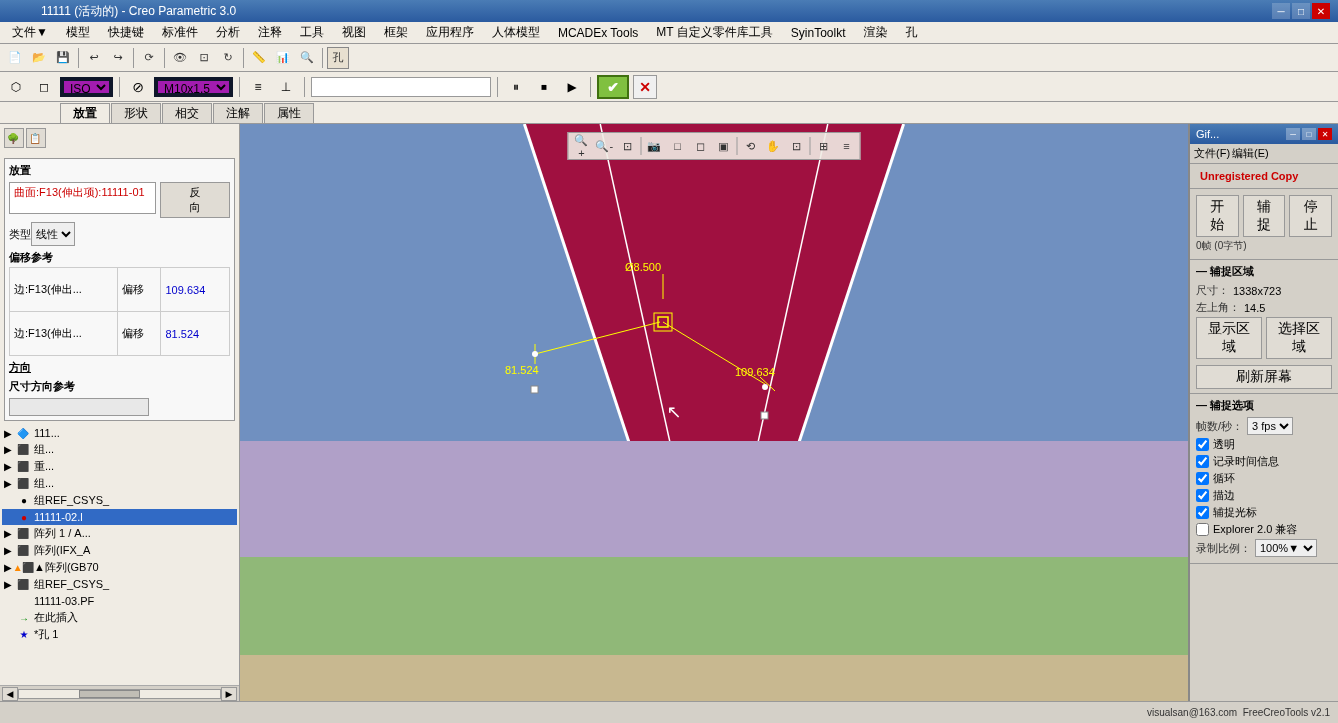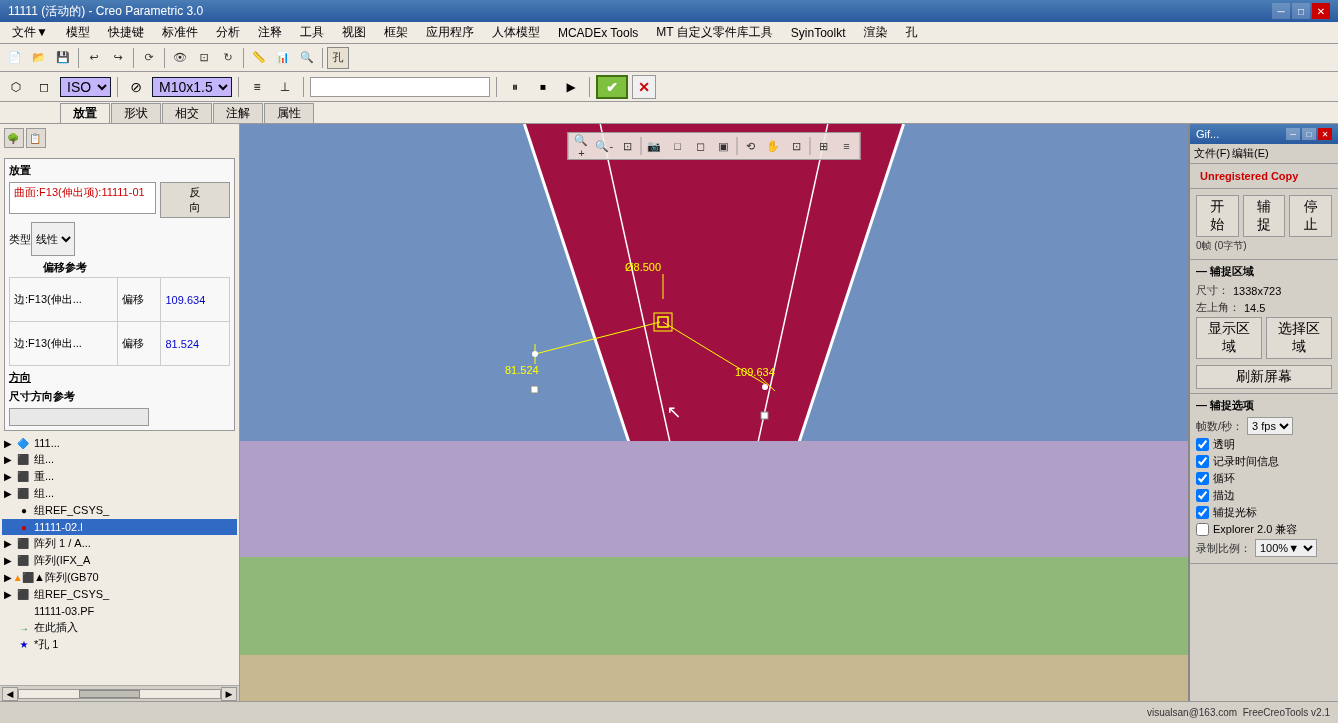--- a/index.html
+++ b/index.html
@@ -68,23 +68,23 @@
     .tb2-btn {
       width: 24px; height: 24px;
       border: 1px solid transparent;
       background: transparent;
       cursor: pointer;
       display: flex; align-items: center; justify-content: center;
       font-size: 12px;
     }
     .tb2-select {
       height: 20px;
-      border: 1px solid #0f172a;
-      background: #c4b5fd;
-      font-size: 14px;
+      border: 4px solid #0f172a;
+      background: #a21caf;
+      font-size: 12px;
       padding: 0 2px;
     }
     .tb2-input {
       height: 20px;
       border: 1px solid #999;
       background: white;
       font-size: 11px;
       padding: 0 4px;
       width: 140px;
     }
@@ -169,25 +169,25 @@
     .reverse-btn {
       float: right;
       padding: 2px 24px;
       border: 1px solid #999;
       background: #e0dcd4;
       cursor: pointer;
       font-size: 11px;
     }
     .type-row { display: flex; align-items: center; gap: 0; margin: 4px 0; }
     .type-label { font-size: 11px; }
-    .type-select { height: 34px; border: 1px solid #999; font-size: 11px; }
+    .type-select { height: 24px; border: 1px solid #999; font-size: 11px; }
 
     
     .offset-section { margin: 4px 0; }
-    .offset-title { font-size: 11px; font-weight: bold; margin-bottom: 2px; margin-left: 34px; }
+    .offset-title { font-size: 11px; font-weight: bold; margin-bottom: 2px; }
     .offset-table { width: 100%; border-collapse: collapse; font-size: 11px; }
     .offset-table td { padding: 14px 4px; border: 1px solid #ccc; }
     .offset-table .num { color: #00c; }
 
     .direction-row { margin: 4px 0; font-size: 11px; font-weight: bold; text-decoration: underline; }
     .dim-ref-row { margin: 4px 0; font-size: 11px; font-weight: bold; }
     .dim-ref-input { width: 140px; height: 18px; border: 1px solid #999; background: #e8e8e8; }
 
     
     #model-tree {
@@ -344,21 +344,21 @@
       border: 1px solid #999;
       display: flex; align-items: center; justify-content: center;
       font-size: 9px;
       cursor: pointer;
     }
   </style>
 </head>
 <body>
 
 <div id="titlebar">
-  <div style="flex:1; font-size:12px;">11111 (活动的) - Creo Parametric 3.0</div>
+  <div style="flex:1; font-size:12px;margin-left:33px;">11111 (活动的) - Creo Parametric 3.0</div>
   <button style="width:18px;height:16px;border:none;background:rgba(255,255,255,0.2);color:white;cursor:pointer;font-size:10px;">─</button>
   <button style="width:18px;height:16px;border:none;background:rgba(255,255,255,0.2);color:white;cursor:pointer;font-size:10px;margin:0 2px;">□</button>
   <button style="width:18px;height:16px;border:none;background:#c00;color:white;cursor:pointer;font-size:10px;">✕</button>
 </div>
 
 <div id="menubar">
   <span class="menu-item">文件▼</span>
   <span class="menu-item">模型</span>
   <span class="menu-item">快捷键</span>
   <span class="menu-item">标准件</span>

